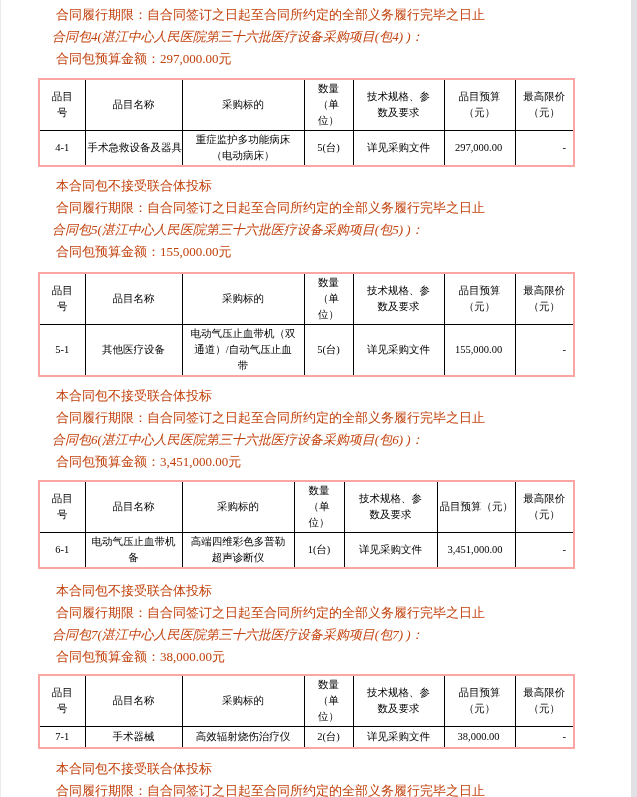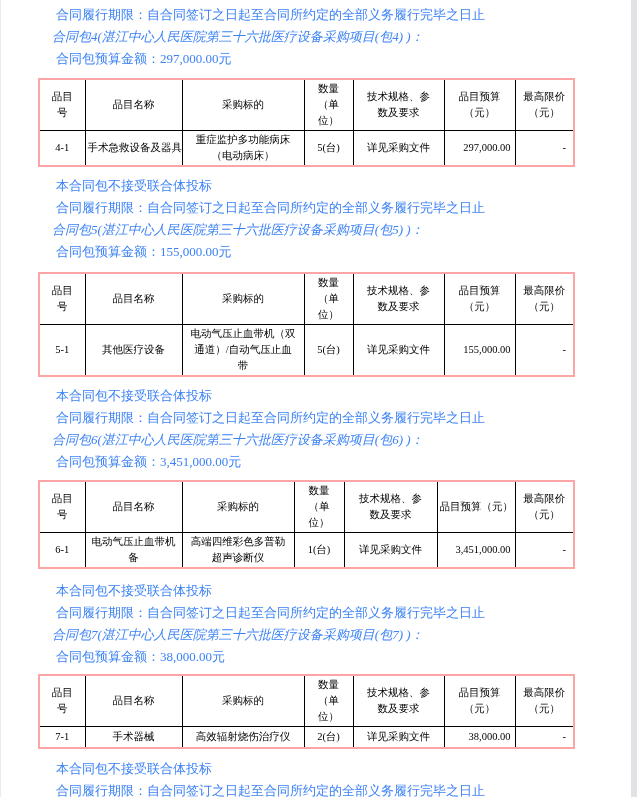--- a/index.html
+++ b/index.html
@@ -4,39 +4,39 @@
 <style>
   html,body{margin:0;padding:0;}
   body{
     width:637px;height:797px;position:relative;overflow:hidden;
     background:#ffffff;color:#000000;
     font-family:"Liberation Serif","DejaVu Serif",serif;
   }
   .content{position:absolute;left:38px;top:0;width:535px;}
   p{
     margin:0;font-size:13px;line-height:22px;padding-left:18px;
-    white-space:pre;color:#3b82f6;
+    white-space:pre;color:#c2410c;
   }
   p.pkg{padding-left:14px;font-style:italic;}
   .mt4{margin-top:4px;}
   .mt6{margin-top:6px;}
   .mt7{margin-top:7px;}
   .mt8{margin-top:8px;}
   .mt9{margin-top:9px;}
   .mt11{margin-top:11px;}
   table.items{
     border-collapse:collapse;table-layout:fixed;width:535px;
     border:2px solid #fca5a5;font-size:10.5px;
   }
   table.items th,table.items td{
     border:1px solid #000;white-space:pre;text-align:center;
     vertical-align:middle;line-height:16px;padding:1px 2px;
     font-weight:normal;overflow:visible;
   }
-  table.items td:nth-child(6){text-align:right;padding-right:4px;}
+  table.items td:nth-child(6){padding-right:4px;}
   table.items td:nth-child(7){text-align:right;padding-right:7px;}
   
   table.ta col.c1{width:46px;} table.ta col.c2{width:97px;}
   table.ta col.c3{width:122px;} table.ta col.c4{width:49px;}
   table.ta col.c5{width:91px;} table.ta col.c6{width:71px;}
   table.ta col.c7{width:59px;}
   
   table.tb col.c1{width:46px;} table.tb col.c2{width:97px;}
   table.tb col.c3{width:112px;} table.tb col.c4{width:50px;}
   table.tb col.c5{width:93px;} table.tb col.c6{width:78px;}

